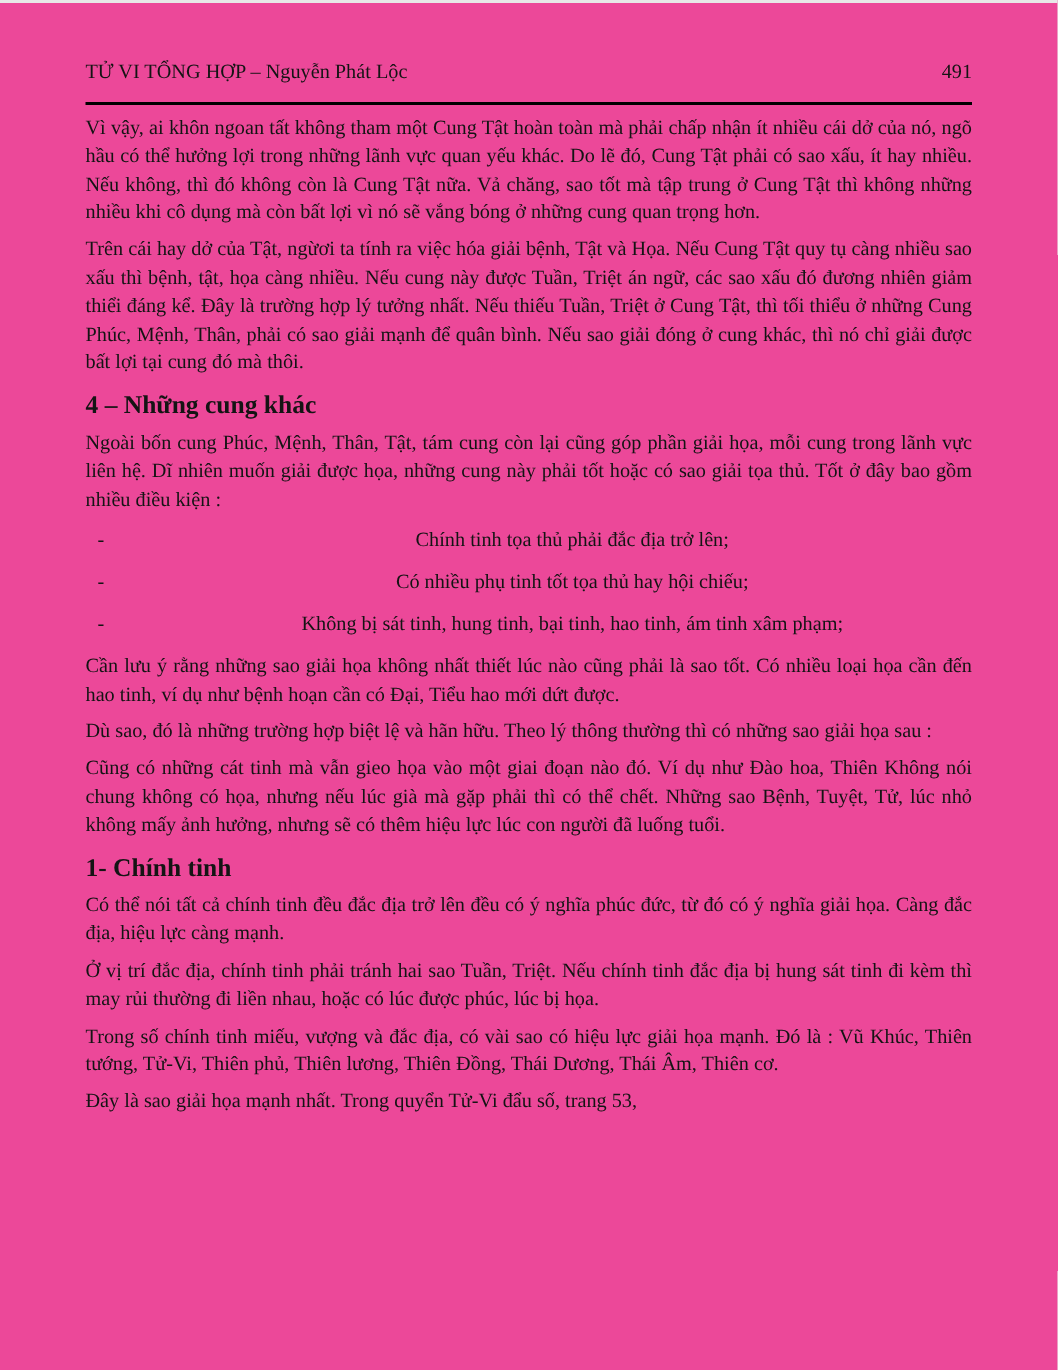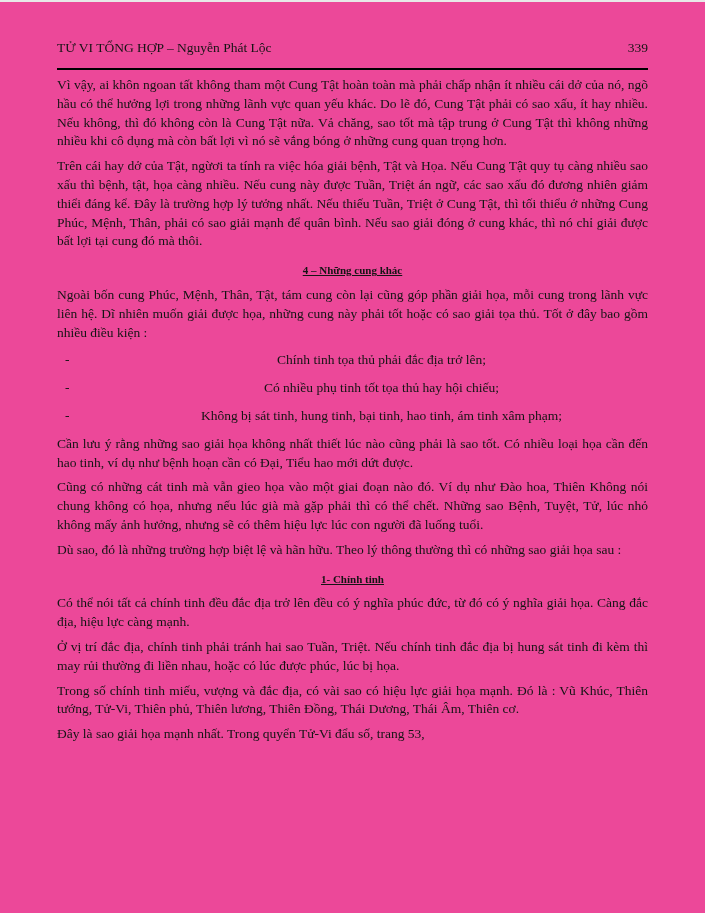--- a/index.html
+++ b/index.html
@@ -34,24 +34,23 @@
   .content {
     margin-top: 6px;
     font-size: 13.5px;
     line-height: 18.8px;
     text-align: justify;
   }
   .content p {
     margin: 6px 0;
   }
   .sec-heading {
-    font-size: 11px;
+    font-size: 17px;
     font-weight: bold;
-    text-decoration: underline;
-    text-align: center;
+    text-align: left;
     margin: 10px 0 6px 0;
   }
   .li {
     display: flex;
     margin: 9px 0;
     text-align: left;
   }
   .li .dash {
     flex: 0 0 50px;
     padding-left: 8px;
@@ -61,21 +60,21 @@
     text-align: center;
   }
 </style>
 </head>
 <body>
 
 <div class="page">
 
   <div class="hdr">
     <span>TỬ VI TỔNG HỢP – Nguyễn Phát Lộc</span>
-    <span>339</span>
+    <span>491</span>
   </div>
 
   <hr class="rule">
 
   <div class="content">
 
     <p>Vì vậy, ai khôn ngoan tất không tham một Cung Tật hoàn toàn mà phải chấp nhận ít nhiều cái dở của nó, ngõ hầu có thể hưởng lợi trong những lãnh vực quan yếu khác. Do lẽ đó, Cung Tật phải có sao xấu, ít hay nhiều. Nếu không, thì đó không còn là Cung Tật nữa. Vả chăng, sao tốt mà tập trung ở Cung Tật thì không những nhiều khi cô dụng mà còn bất lợi vì nó sẽ vắng bóng ở những cung quan trọng hơn.</p>
 
     <p>Trên cái hay dở của Tật, ngừơi ta tính ra việc hóa giải bệnh, Tật và Họa. Nếu Cung Tật quy tụ càng nhiều sao xấu thì bệnh, tật, họa càng nhiều. Nếu cung này được Tuần, Triệt án ngữ, các sao xấu đó đương nhiên giảm thiểi đáng kể. Đây là trường hợp lý tưởng nhất. Nếu thiếu Tuần, Triệt ở Cung Tật, thì tối thiểu ở những Cung Phúc, Mệnh, Thân, phải có sao giải mạnh để quân bình. Nếu sao giải đóng ở cung khác, thì nó chỉ giải được bất lợi tại cung đó mà thôi.</p>
 
@@ -93,23 +92,23 @@
     </div>
     <div class="li">
       <span class="dash">-</span>
       <span class="li-text">Không bị sát tinh, hung tinh, bại tinh, hao tinh, ám tinh xâm phạm;</span>
     </div>
 
 
     <p>Cần lưu ý rằng những sao giải họa không nhất thiết lúc nào cũng phải là sao tốt. Có nhiều loại họa cần đến hao tinh, ví dụ như bệnh hoạn cần có Đại, Tiểu hao mới dứt được.</p>
 
 
+    <p>Dù sao, đó là những trường hợp biệt lệ và hãn hữu. Theo lý thông thường thì có những sao giải họa sau :</p>
+
     <p>Cũng có những cát tinh mà vẫn gieo họa vào một giai đoạn nào đó. Ví dụ như Đào hoa, Thiên Không nói chung không có họa, nhưng nếu lúc già mà gặp phải thì có thể chết. Những sao Bệnh, Tuyệt, Tử, lúc nhỏ không mấy ảnh hưởng, nhưng sẽ có thêm hiệu lực lúc con người đã luống tuổi.</p>
-
-    <p>Dù sao, đó là những trường hợp biệt lệ và hãn hữu. Theo lý thông thường thì có những sao giải họa sau :</p>
 
     <div class="sec-heading">1- Chính tinh</div>
 
     <p>Có thể nói tất cả chính tinh đều đắc địa trở lên đều có ý nghĩa phúc đức, từ đó có ý nghĩa giải họa. Càng đắc địa, hiệu lực càng mạnh.</p>
 
     <p>Ở vị trí đắc địa, chính tinh phải tránh hai sao Tuần, Triệt. Nếu chính tinh đắc địa bị hung sát tinh đi kèm thì may rủi thường đi liền nhau, hoặc có lúc được phúc, lúc bị họa.</p>
 
     <p>Trong số chính tinh miếu, vượng và đắc địa, có vài sao có hiệu lực giải họa mạnh. Đó là : Vũ Khúc, Thiên tướng, Tử-Vi, Thiên phủ, Thiên lương, Thiên Đồng, Thái Dương, Thái Âm, Thiên cơ.</p>
 
 

